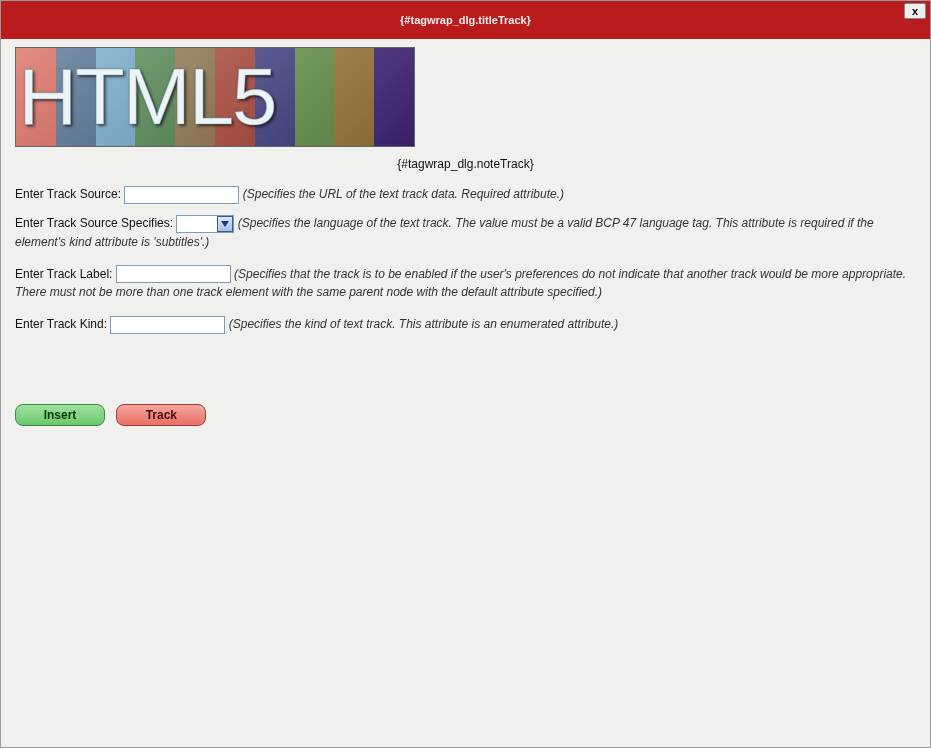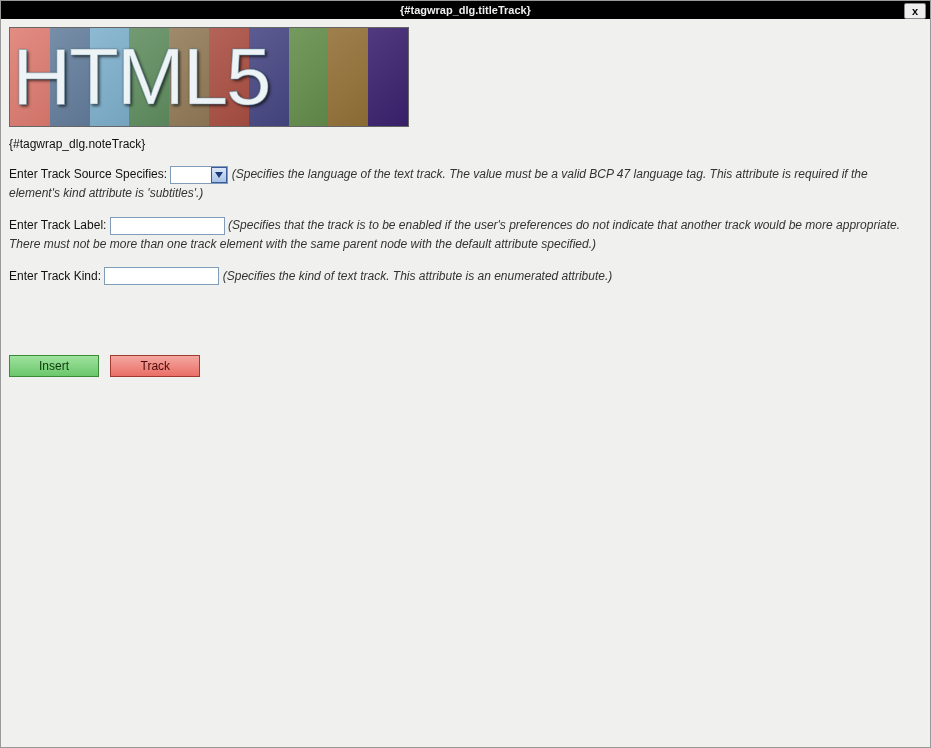--- a/index.html
+++ b/index.html
@@ -6,22 +6,22 @@
   html, body {
     margin: 0; padding: 0;
     width: 931px; height: 748px;
     font-family: Verdana, Arial, sans-serif;
     font-size: 12px;
     color: #111;
     background: #fff;
   }
   .dialog { width: 931px; height: 748px; background: #f0f0ee; border: 1px solid #999; }
   .titlebar {
-    height: 18px;
-    background: #000000;
+    height: 38px;
+    background: #b91c1c;
     color: #eee;
     display: flex;
     align-items: center;
     position: relative;
     font-weight: bold;
     font-size: 11px;
     font-family: Verdana, sans-serif;
   }
   .titlebar-title { flex: 1; text-align: center; }
   .close-btn {
@@ -29,21 +29,21 @@
     right: 4px; top: 2px;
     width: 22px; height: 16px;
     background: #eee;
     border: 1px solid #888;
     border-radius: 2px;
     display: flex; align-items: center; justify-content: center;
     font-weight: bold; font-size: 11px; color: #000;
     cursor: pointer;
   }
   .body {
-    padding: 8px 14px 14px 8px;
+    padding: 8px 14px 14px 14px;
   }
   .banner {
     width: 400px; height: 100px;
     border: 1px solid #666;
     position: relative; overflow: hidden;
     background: linear-gradient(90deg,
       #d04030 0%, #d04030 10%,
       #2a4f7b 10%, #2a4f7b 20%,
       #5aa0c8 20%, #5aa0c8 30%,
       #3b7a3b 30%, #3b7a3b 40%,
@@ -67,20 +67,21 @@
     font-size: 80px; letter-spacing: -2px;
     color: #eef3f5;
     text-shadow: 0 0 2px rgba(0,0,0,0.5), 2px 2px 3px rgba(0,0,0,0.6);
     -webkit-text-stroke: 1px rgba(120,160,180,0.5);
     white-space: nowrap;
     transform: scaleX(1.02);
   }
   .note {
     margin: 10px 0 14px 0;
     font-size: 12px;
+    text-align: center;
   }
   .row {
     margin: 0 0 14px 0;
     line-height: 1.5;
   }
   .row.tight { margin-bottom: 10px; }
   .lbl { font-size: 12px; color: #111; }
   .txt-in {
     width: 115px;
     height: 18px;
@@ -107,26 +108,26 @@
     cursor: pointer;
   }
   .sel-btn svg { display: block; }
   .hint { font-style: italic; color: #333; font-size: 12px; }
   .btns { margin-top: 70px; }
   .btn {
     display: inline-block;
     min-width: 90px; height: 22px;
     border: 1px solid;
     text-align: center;
-    font-weight: normal;
+    font-weight: bold;
     font-size: 12px;
     line-height: 20px;
     cursor: pointer;
     margin-right: 8px;
-    border-radius: 0;
+    border-radius: 8px;
     font-family: Verdana, sans-serif;
   }
   .btn-insert {
     background: linear-gradient(#9ee29e, #6cc76c);
     border-color: #3a8a3a;
     color: #0a3a0a;
   }
   .btn-cancel {
     background: linear-gradient(#f4a7a0, #e96f66);
     border-color: #a03a30;
@@ -146,20 +147,25 @@
   </div>
 
   <div class="body">
 
     <div class="banner">
       <div class="banner-text">HTML5</div>
     </div>
 
     <div class="note">{#tagwrap_dlg.noteTrack}</div>
 
+    <div class="row tight">
+      <span class="lbl">Enter Track Source:</span>
+      <input type="text" class="txt-in" value="" style="">
+      <span class="hint">(Specifies the URL of the text track data. Required attribute.)</span>
+    </div>
 
     <div class="row">
       <span class="lbl">Enter Track Source Specifies:</span>
       <span class="sel-wrap">
         <input type="text" class="sel" value="" style="">
         <span class="sel-btn">
           <svg width="8" height="6" viewBox="0 0 8 6">
               <path d="M0 0 L8 0 L4 6 Z" fill="#1a3a7a"></path>
             </svg>
         </span>

